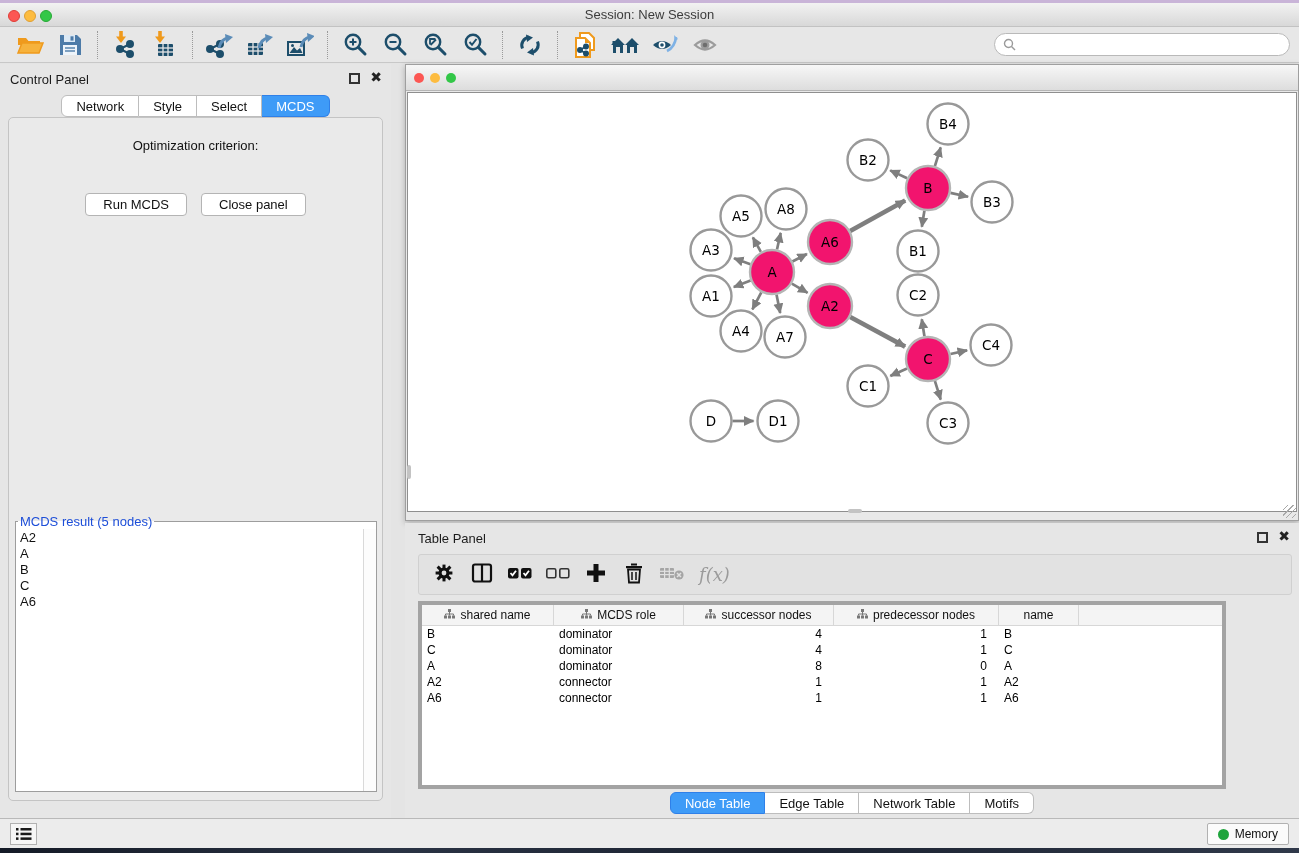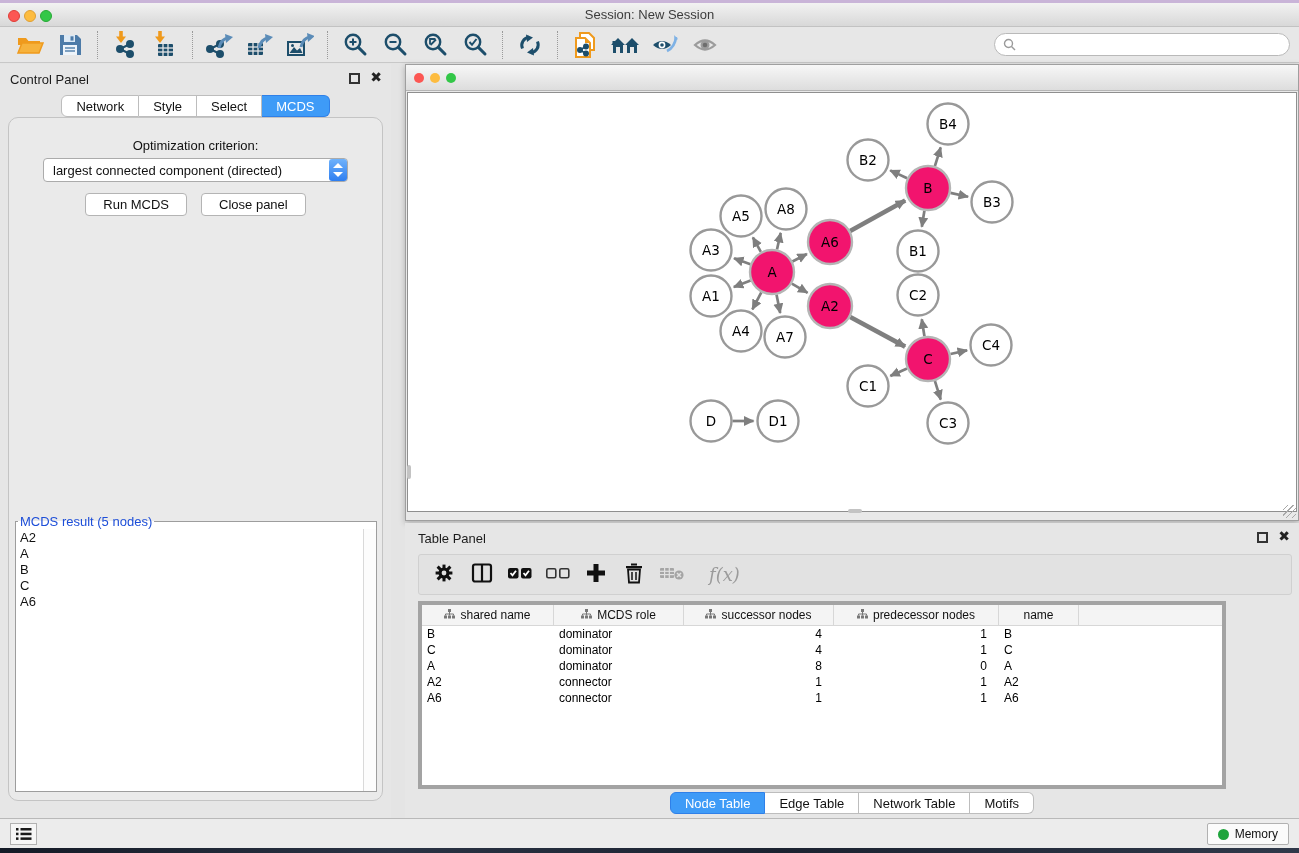--- a/index.html
+++ b/index.html
@@ -41,21 +41,21 @@
   .control-panel .ph-float { right:31px; } .control-panel .ph-close { right:9px; }
 
   .cp-tabs { position:absolute; top:31px; left:0; width:100%; display:flex; justify-content:center; }
   .tab-btn { height:22px; padding:0 14px; background:#fff; border:1px solid #bdbdbd; border-left:none;
     font-size:13px; color:#111; display:flex; align-items:center; }
   .tab-btn:first-child { border-left:1px solid #bdbdbd; border-radius:6px 0 0 6px; }
   .tab-btn:last-child { border-radius:0 6px 6px 0; }
   .tab-btn.active { background:#3e9bf7; border-color:#2f80e8; color:#fff; }
 
   .cp-box { position:absolute; left:8px; top:53px; width:375px; height:684px; background:#eaeaea;
-    border:1px solid #c4c4c4; border-radius:10px; }
+    border:1px solid #c4c4c4; border-radius:5px; }
   .opt-label { position:absolute; top:20px; width:100%; text-align:center; font-size:13px; color:#111; }
   .criterion { position:absolute; left:34px; top:40px; width:305px; height:24px; background:#fff;
     border:1px solid #ababab; border-radius:4px; display:flex; align-items:center; }
   .criterion .val { flex:1; font-size:13px; color:#111; padding-left:9px; white-space:nowrap; }
   .stepper { width:18px; height:22px; margin-right:0px; border-radius:3px;
     background:linear-gradient(#6fb2fb,#2e7ef0); position:relative; }
   .stepper .up, .stepper .dn { position:absolute; left:4px; width:0; height:0; border-left:5px solid transparent; border-right:5px solid transparent; }
   .stepper .up { top:4px; border-bottom:5px solid #fff; }
   .stepper .dn { bottom:4px; border-top:5px solid #fff; }
   .cp-buttons { position:absolute; top:75px; width:100%; display:flex; justify-content:center; gap:14px; }
@@ -84,21 +84,21 @@
   .scroll-dot-v { position:absolute; left:-1px; top:372px; width:4px; height:14px; background:#c3c3c3; border-radius:2px; }
   .scroll-dot-h { position:absolute; left:440px; bottom:-2px; width:14px; height:4px; background:#c3c3c3; border-radius:2px; }
 
   
   .table-panel { position:absolute; left:405px; top:520px; width:894px; height:295px; background:#e6e6e6;text-decoration:underline; }
   .table-panel .ph-float { right:31px; } .table-panel .ph-close { right:9px; }
   .table-panel .ph-title { left:13px; }
   .tp-toolbar { position:absolute; left:13px; top:31px; width:874px; height:41px; background:#e2e2e2;
     border:1px solid #d0d0d0; border-radius:3px; display:flex; align-items:center; padding-left:8px; gap:4px; }
   .tp-btn { width:34px; height:32px; display:flex; align-items:center; justify-content:center; }
-  .fx-label { font-family:"DejaVu Serif","Liberation Serif",serif; font-style:italic; font-size:18px; color:#9b9b9b; margin-left:16px; }
+  .fx-label { font-family:"DejaVu Serif","Liberation Serif",serif; font-style:italic; font-size:18px; color:#9b9b9b; margin-left:6px; }
 
   .data-table { position:absolute; left:13px; top:78px; width:808px; height:188px; background:#fff;
     border:4px solid #a3a3a3; overflow:hidden; }
   .dt-header { display:flex; height:21px; background:#f4f4f4; border-bottom:1px solid #d7d7d7; }
   .dt-hcell { display:flex; align-items:center; justify-content:center; gap:5px; font-size:12px; color:#111;
     border-right:1px solid #d7d7d7; height:100%; }
   .dt-row { display:flex; height:16px; }
   .dt-cell { font-size:12px; color:#000; line-height:16px; padding:0 5px; white-space:nowrap; overflow:hidden; }
   .dt-cell.num { text-align:right; padding-right:12px; }
 
@@ -363,27 +363,20 @@
         <span class="ph-close">✖</span>
       </div>
       <div class="cp-tabs" id="cp-tabs">
           <button class="tab-btn">Network</button>
           <button class="tab-btn">Style</button>
           <button class="tab-btn">Select</button>
           <button class="tab-btn active">MCDS</button>
         </div>
       <div class="cp-box">
         <div class="opt-label">Optimization criterion:</div>
-        <div class="criterion">
-          <span class="val">largest connected component (directed)</span>
-          <span class="stepper">
-              <span class="up"></span>
-              <span class="dn"></span>
-            </span>
-        </div>
         <div class="cp-buttons">
           <button class="push-btn">Run MCDS</button>
           <button class="push-btn">Close panel</button>
         </div>
         <fieldset class="mcds-result">
           <legend>MCDS result (5 nodes)</legend>
           <div class="result-list" id="result-list">
               <div class="ritem">A2</div>
               <div class="ritem">A</div>
               <div class="ritem">B</div>

